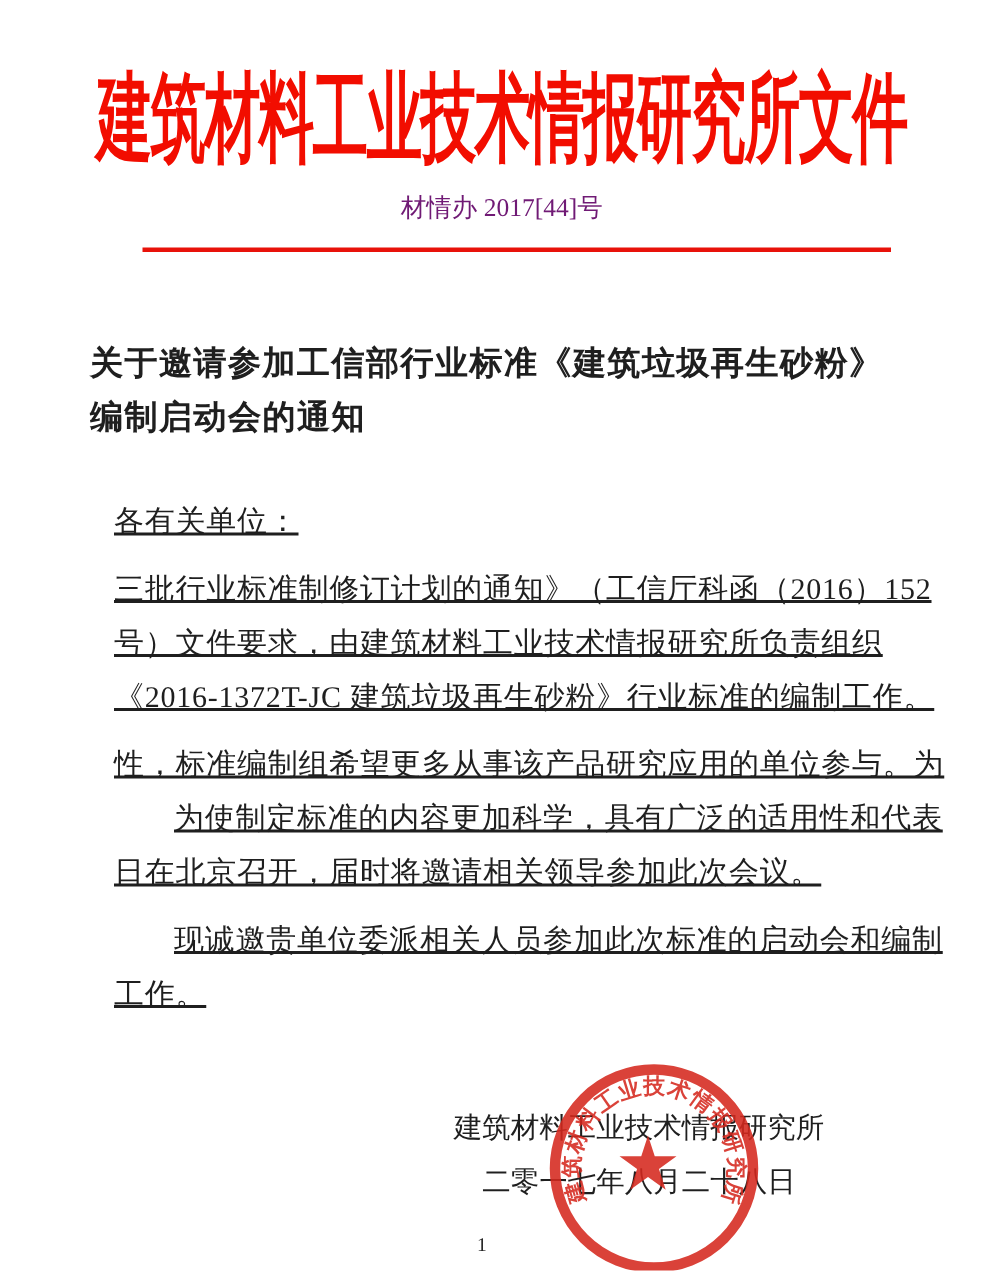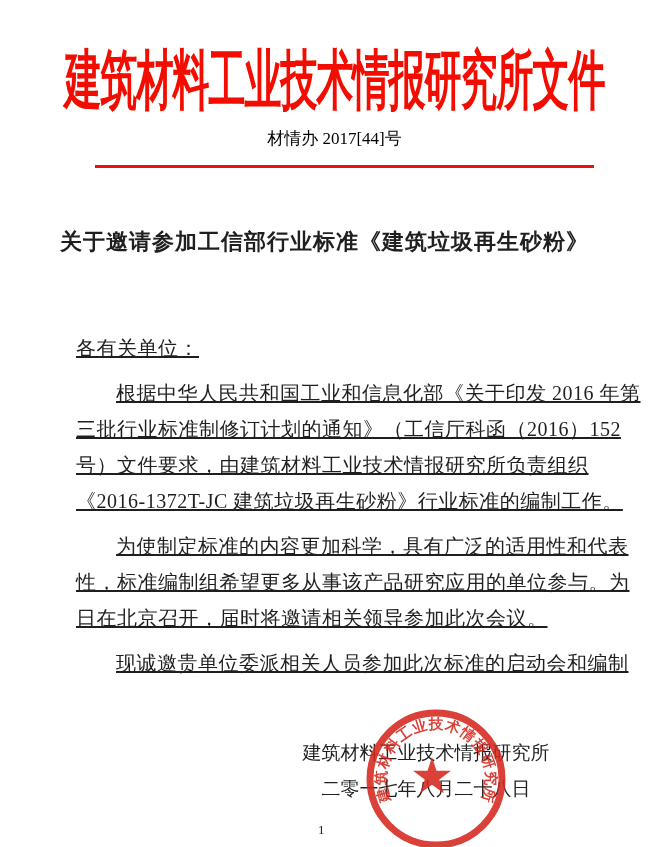--- a/index.html
+++ b/index.html
@@ -28,21 +28,21 @@
     transform: scaleY(1.75);
     transform-origin: center top;
     white-space: nowrap;
   }
   .doc-number {
     position: absolute;
     top: 129px; left: 0; width: 669px;
     text-align: center;
     font-size: 17px;
     line-height: 20px;
-    color: #000000;
+    color: #701a75;
   }
   .red-rule {
     position: absolute;
     top: 165px; left: 95px;
     width: 499px; height: 3px;
     background: var(--rule-red, #e8120a);
   }
   .subject {
     position: absolute;
     top: 224px; left: 60px; width: 549px;
@@ -99,39 +99,40 @@
 <body>
 
 <div class="org-title">建筑材料工业技术情报研究所文件</div>
 
 <div class="doc-number">材情办 2017[44]号</div>
 
 <div class="red-rule"></div>
 
 <div class="subject">
   <div>关于邀请参加工信部行业标准《建筑垃圾再生砂粉》</div>
+  <div>编制启动会的通知</div>
 </div>
 
 <div class="body-text">
   <div class="para">
     <div class="line single">各有关单位：</div>
   </div>
   <div class="para">
-    <div class="line indent">根据中华人民共和国工业和信息化部《关于印发 2016 年第</div>
     <div class="line">三批行业标准制修订计划的通知》（工信厅科函（2016）152</div>
     <div class="line">号）文件要求，由建筑材料工业技术情报研究所负责组织</div>
     <div class="line end">《2016-1372T-JC 建筑垃圾再生砂粉》行业标准的编制工作。</div>
   </div>
   <div class="para">
+    <div class="line">性，标准编制组希望更多从事该产品研究应用的单位参与。为</div>
     <div class="line indent">为使制定标准的内容更加科学，具有广泛的适用性和代表</div>
-    <div class="line">性，标准编制组希望更多从事该产品研究应用的单位参与。为</div>
     <div class="line end">日在北京召开，届时将邀请相关领导参加此次会议。</div>
   </div>
   <div class="para">
     <div class="line indent">现诚邀贵单位委派相关人员参加此次标准的启动会和编制</div>
+    <div class="line end">工作。</div>
   </div>
 </div>
 
 <div class="signature">
   <div>建筑材料工业技术情报研究所</div>
   <div>二零一七年八月二十八日</div>
 </div>
 
 <svg class="seal" viewBox="0 0 146 146" width="146" height="146" xmlns="http://www.w3.org/2000/svg">
   <defs>

